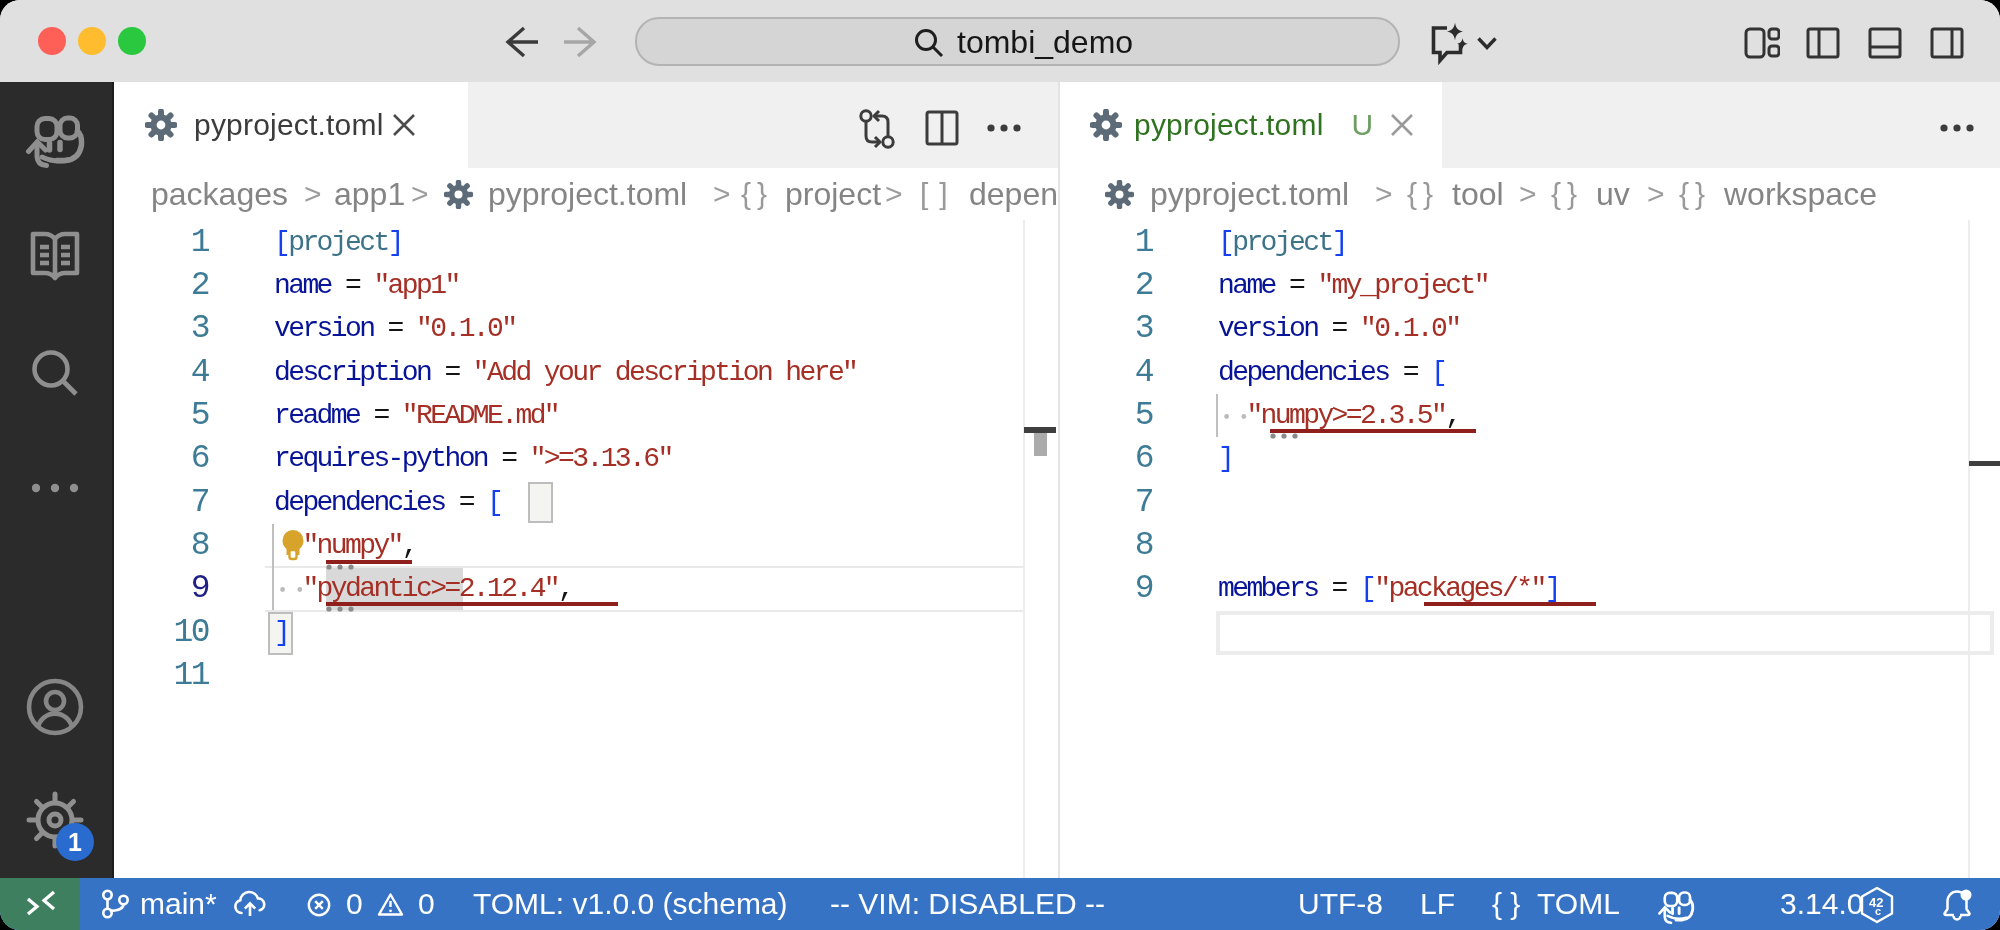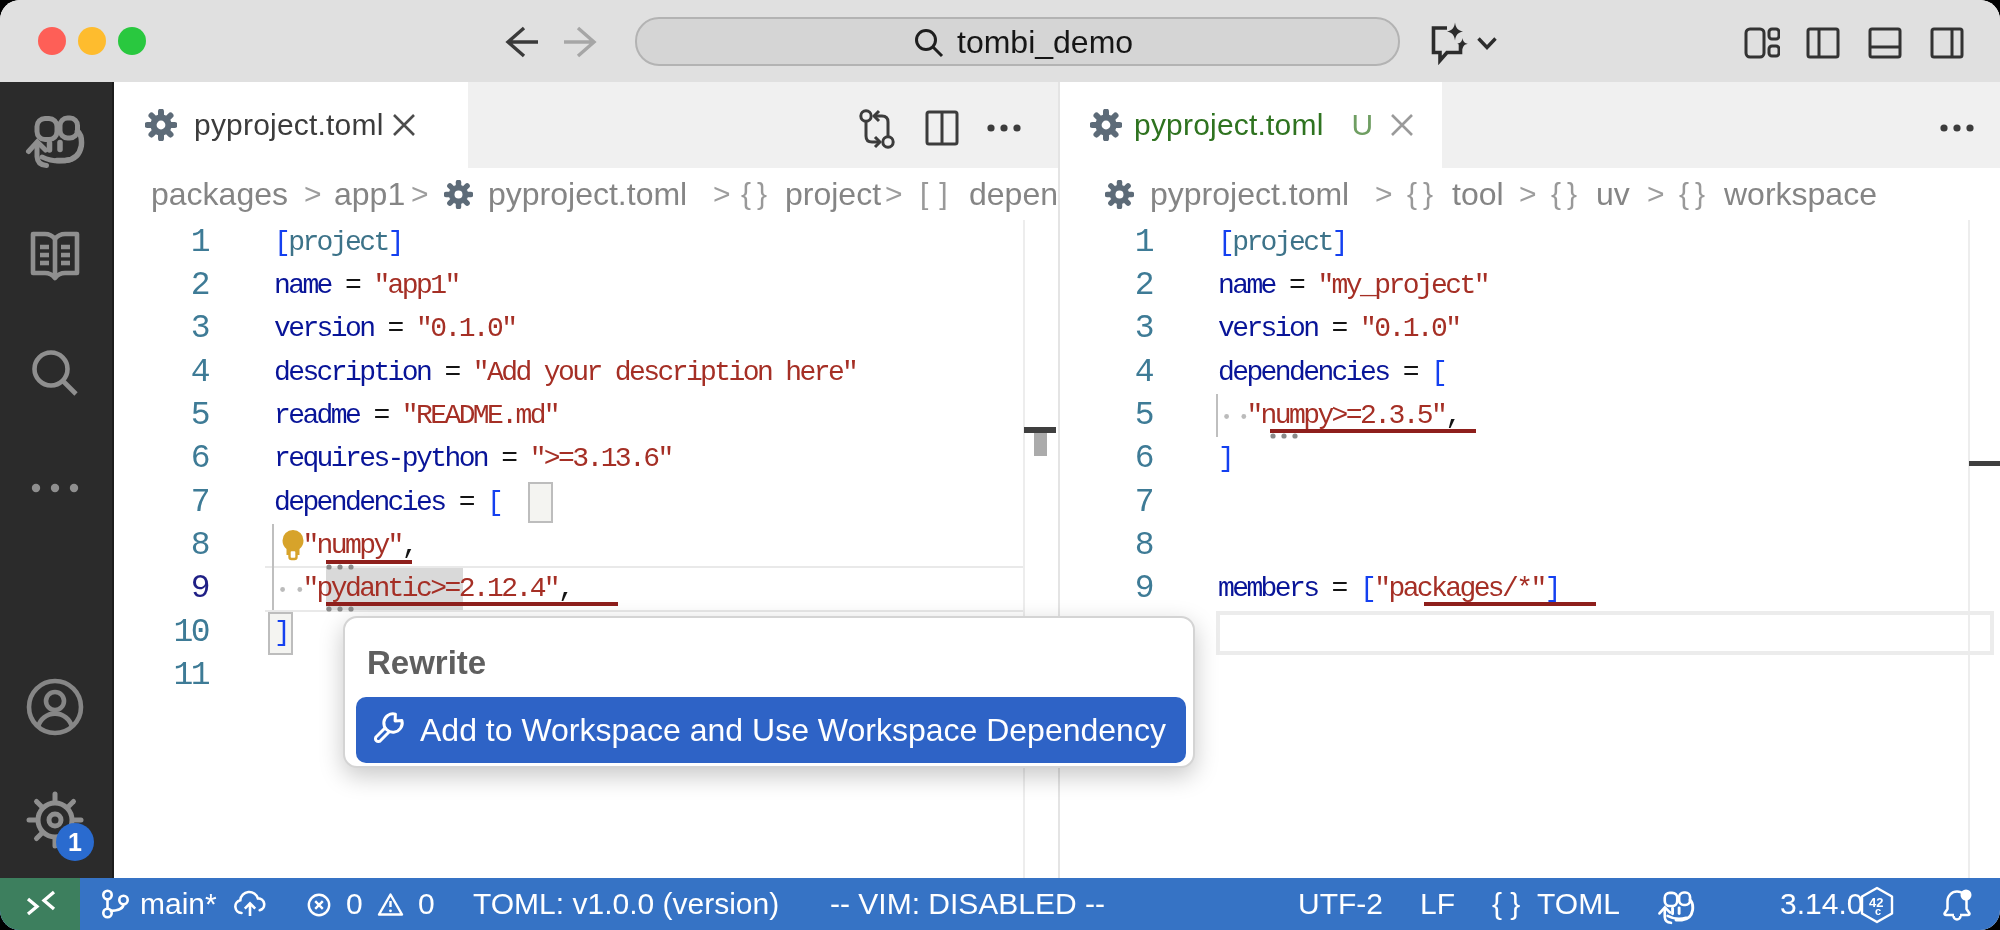--- a/index.html
+++ b/index.html
@@ -375,45 +375,35 @@
       <circle cx="12" cy="12" r="10.2" stroke="#fff" stroke-width="2.4" fill="none"></circle>
       <path d="M8.2 8.2 L15.8 15.8 M15.8 8.2 L8.2 15.8" stroke="#fff" stroke-width="2.4"></path>
     </svg>
     <div class="item" style="left:346px;">0</div>
     <svg class="abs" style="left:377px; top:14px;" width="27" height="25" viewBox="0 0 27 25">
       <path d="M13.5 2.5 L25 22.5 L2 22.5 Z" stroke="#fff" stroke-width="2.4" fill="none" stroke-linejoin="round"></path>
       <path d="M13.5 9 L13.5 15" stroke="#fff" stroke-width="2.4"></path>
       <circle cx="13.5" cy="18.8" r="1.4" fill="#fff"></circle>
     </svg>
     <div class="item" style="left:418px;">0</div>
-    <div class="item" style="left:473px;">TOML: v1.0.0 (version)</div>
+    <div class="item" style="left:473px;">TOML: v1.0.0 (schema)</div>
     <div class="item" style="left:830px;">-- VIM: DISABLED --</div>
 
-    <div class="item" style="left:1298px;">UTF-2</div>
+    <div class="item" style="left:1298px;">UTF-8</div>
     <div class="item" style="left:1420px;">LF</div>
     <div class="item" style="left:1492px;">{ }&nbsp;&nbsp;TOML</div>
     <svg class="abs" style="left:1657px; top:12px;" width="38" height="35" viewBox="0 0 60 56">
         <use href="#mascotS" stroke="#fff"></use>
       </svg>
     <div class="item" style="left:1732px;margin-left:48px;">3.14.0</div>
     <svg class="abs" style="left:1858px; top:8px;" width="38" height="38" viewBox="0 0 38 38">
       <path d="M19 2 L34 10.5 L34 27.5 L19 36 L4 27.5 L4 10.5 Z" stroke="#fff" stroke-width="2.4" fill="none" stroke-linejoin="round"></path>
       <text x="11" y="21" fill="#fff" font-size="13" font-weight="bold" font-family="Liberation Sans">42</text>
       <text x="17" y="29" fill="#fff" font-size="11" font-weight="bold" font-family="Liberation Sans">c</text>
     </svg>
     <svg class="abs" style="left:1940px; top:10px;" width="34" height="34" viewBox="0 0 34 34">
       <path d="M14 27 L6 27 Q4.5 27 4.5 25.5 L7.5 21 L7.5 13 a9.5 9.5 0 0 1 19 0 L26.5 21 L29.5 25.5 Q29.5 27 28 27 L20 27" stroke="#fff" stroke-width="2.5" fill="none" stroke-linejoin="round"></path>
       <path d="M13.5 28 a3.5 3.5 0 0 0 7 0" stroke="#fff" stroke-width="2.5" fill="none"></path>
       <circle cx="26" cy="7" r="5.5" fill="#fff"></circle>
     </svg>
   </div>
 
-  <div id="popup">
-    <div class="hdr">Rewrite</div>
-    <div class="btn">
-      <svg style="margin-left:16px;" width="40" height="40" viewBox="0 0 40 40">
-        <path d="M23.4 4.1 A9.2 9.2 0 1 0 29.9 10.6 L23.1 10.9 Z" stroke="#fff" stroke-width="3" fill="none" stroke-linejoin="round"></path>
-        <path d="M13 18 L4.8 26.2 A2.9 2.9 0 1 0 8.8 30.2 L17 22" stroke="#fff" stroke-width="3" fill="none" stroke-linejoin="round"></path>
-      </svg>
-      <span style="margin-left:8px;">Add to Workspace and Use Workspace Dependency</span>
-    </div>
-  </div>
 </div>
 
 </body></html>

